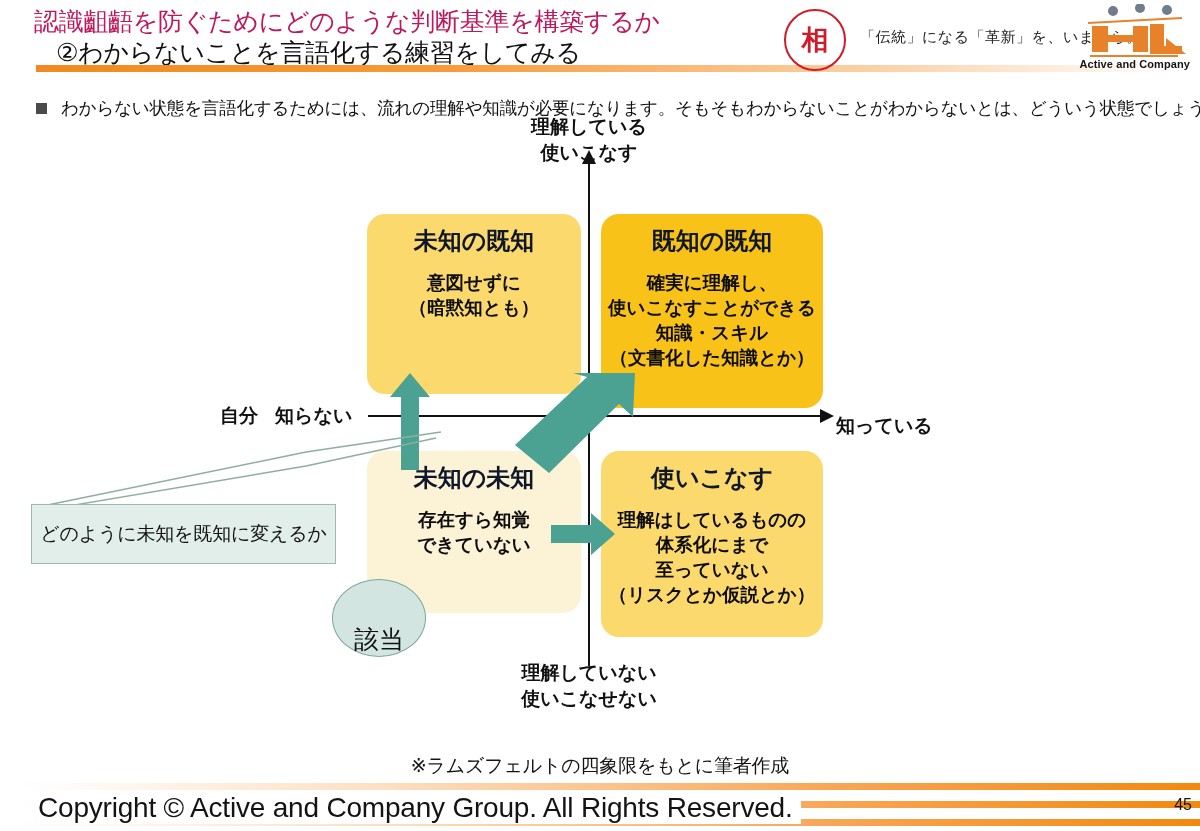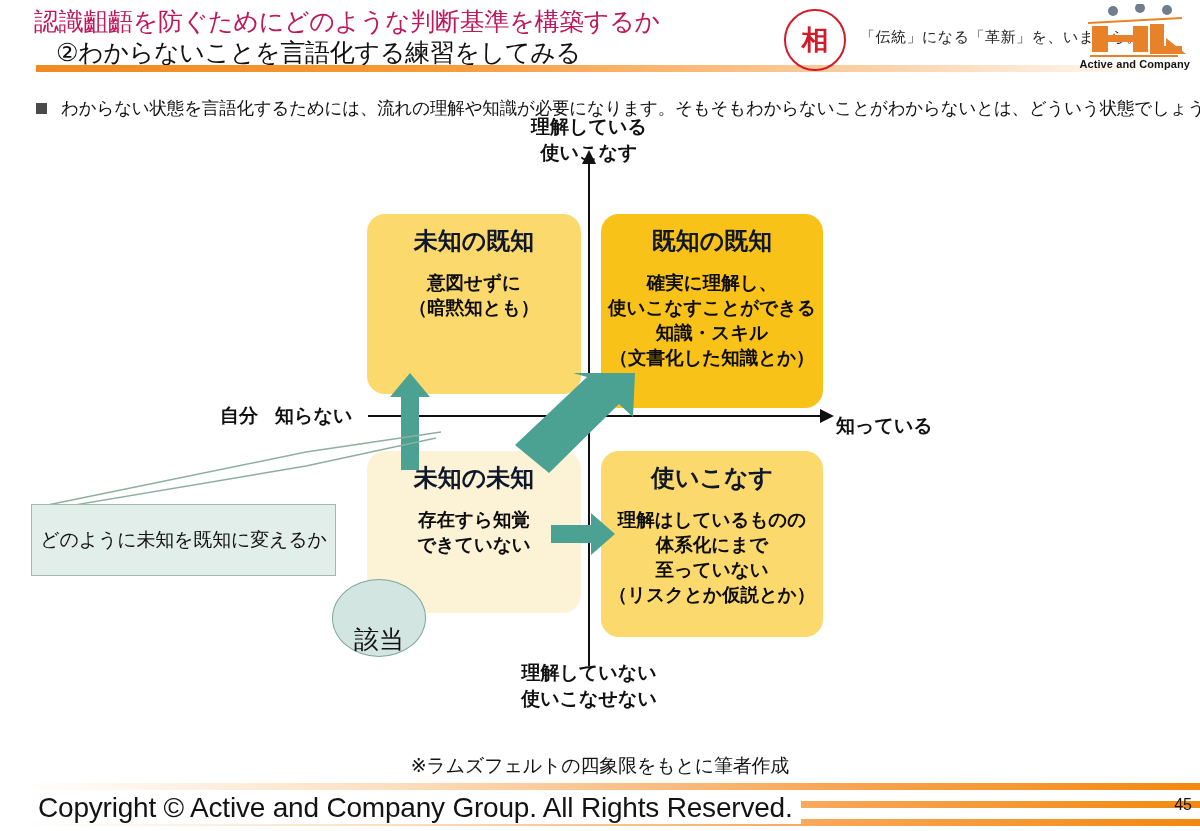--- a/index.html
+++ b/index.html
@@ -246,21 +246,21 @@
     width: 64px;
     height: 42px;
   }
 
   
   #callout-box {
     position: absolute;
     left: 31px;
     top: 376px;
     width: 305px;
-    height: 72px;
+    height: 60px;
     background: #e2eee9;
     border: 1px solid #9fb8b2;
     box-sizing: border-box;
     display: flex;
     align-items: center;
     justify-content: center;
   }
   #callout-text {
     font-size: 19px;
     color: #131313;

